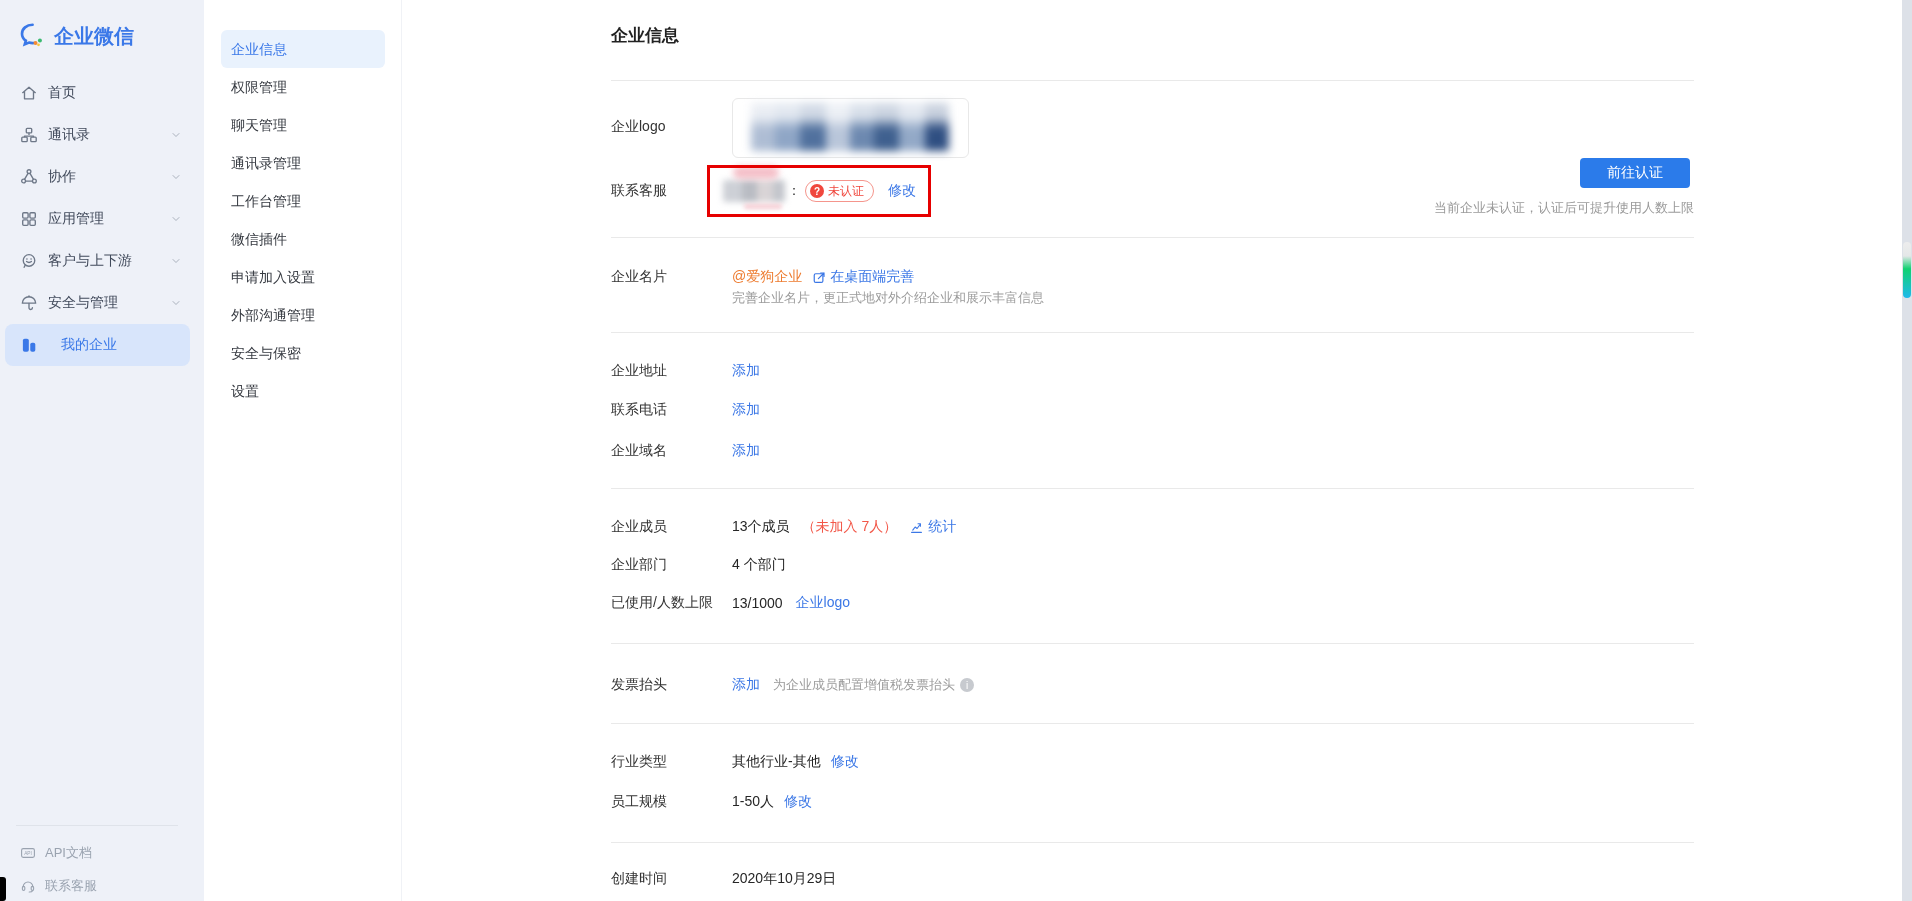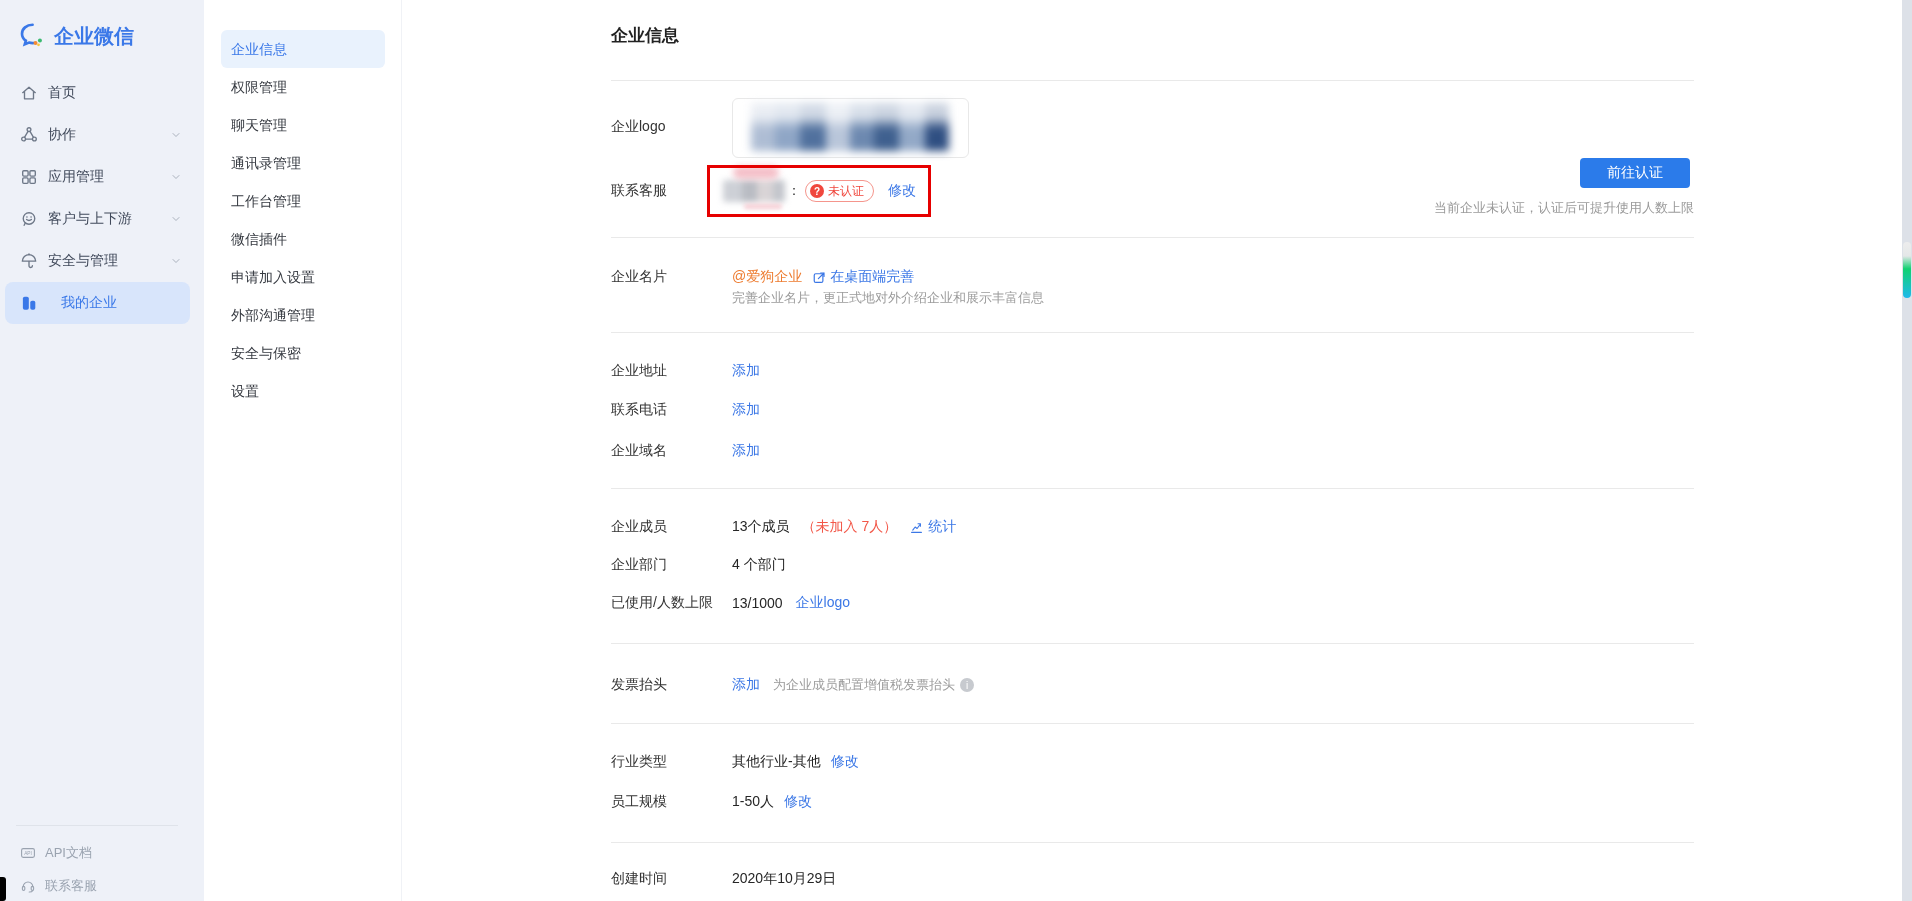--- a/index.html
+++ b/index.html
@@ -104,20 +104,36 @@
         <span class="nicon">
           <svg viewBox="0 0 20 20" width="18" height="18">
               <path d="M3 9.6 L10 3.6 L17 9.6 M5 8.3 V16.5 H15 V8.3" fill="none" stroke="#6e7888" stroke-width="1.5" stroke-linejoin="round" stroke-linecap="round"></path>
             </svg>
         </span>
         <span>首页</span>
       </div>
       <div class="nav-item">
         <span class="nicon">
           <svg viewBox="0 0 20 20" width="18" height="18">
+              <g fill="none" stroke="#6e7888" stroke-width="1.5" stroke-linejoin="round">
+                <rect x="7" y="2.6" width="6" height="5" rx="1"></rect>
+                <rect x="2" y="12.4" width="6" height="5" rx="1"></rect>
+                <rect x="12" y="12.4" width="6" height="5" rx="1"></rect>
+                <path d="M10 7.6 v2.4 M5 12.4 v-1.2 h10 v1.2"></path>
+              </g>
+            </svg>
+        </span>
+        <span>通讯录</span>
+        <svg class="chev" viewBox="0 0 20 20">
+            <path d="M5 7.5 l5 5 5-5" fill="none" stroke="#6e7888" stroke-width="1.6" stroke-linecap="round" stroke-linejoin="round"></path>
+          </svg>
+      </div>
+      <div class="nav-item">
+        <span class="nicon">
+          <svg viewBox="0 0 20 20" width="18" height="18">
               <g fill="none" stroke="#6e7888" stroke-width="1.5">
                 <circle cx="10" cy="4" r="2.1"></circle>
                 <circle cx="4" cy="14.5" r="2.1"></circle>
                 <circle cx="16" cy="14.5" r="2.1"></circle>
                 <path d="M8.9 5.9 L5 12.6 M11.1 5.9 L15 12.6 M6.1 14.5 h7.8"></path>
               </g>
             </svg>
         </span>
         <span>协作</span>
         <svg class="chev" viewBox="0 0 20 20">

